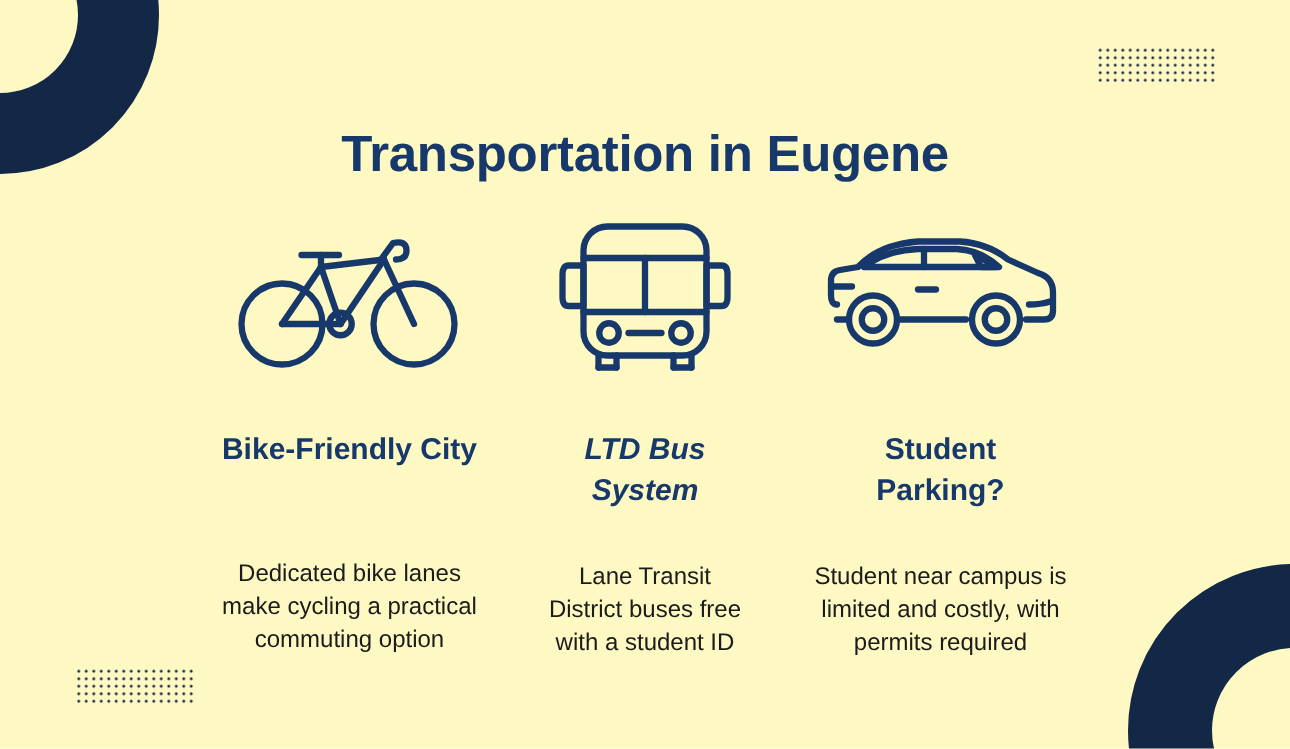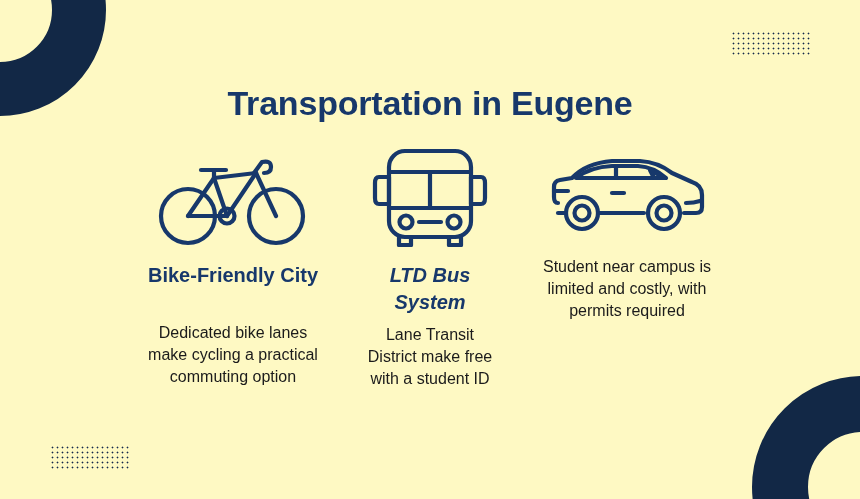--- a/index.html
+++ b/index.html
@@ -90,20 +90,21 @@
     width: 580px;
     display: flex;
     justify-content: space-between;
     align-items: flex-start;
   }
   .col {
     width: 186px;
     display: flex;
     flex-direction: column;
     align-items: center;
+    gap: 25px;
   }
   .col-icon {
     height: 100px;
     display: flex;
     align-items: center;
     justify-content: center;
   }
   .col-icon svg {
     display: block;
   }
@@ -180,21 +181,21 @@
           <path d="M54 76 H76"></path>
           <path d="M34 91 V99"></path>
           <path d="M46 91 V99"></path>
           <path d="M34 99 H46"></path>
           <path d="M84 91 V99"></path>
           <path d="M96 91 V99"></path>
           <path d="M84 99 H96"></path>
         </svg>
       </div>
       <div class="col-heading">LTD Bus System</div>
-      <div class="col-body">Lane Transit District make free with a student ID</div>
+      <div class="col-body">Lane Transit District buses free with a student ID</div>
     </div>
 
     <div class="col col-3">
       <div class="col-icon">
         <svg width="162" height="90" viewBox="0 0 162 90" fill="none" stroke="#17386b" stroke-width="4.2" stroke-linecap="round" stroke-linejoin="round">
           <path d="M12 50 Q8 50 8 44 L8 34 Q8 28 14 27 L26 25
                    Q40 10 66 8 L94 8 Q112 9 126 20
                    L146 29 Q156 32 156 42 L156 54 Q156 60 150 60 L138 60"></path>
           <path d="M98 60 L52 60"></path>
           <path d="M12 60 L20 60"></path>
@@ -203,17 +204,18 @@
           <path d="M104 17 Q112 21 118 25 L108 25 Z"></path>
           <path d="M8 38 H22"></path>
           <path d="M66 40 H78"></path>
           <path d="M140 50 Q148 50 154 48"></path>
           <circle cx="36" cy="60" r="16"></circle>
           <circle cx="36" cy="60" r="7.5"></circle>
           <circle cx="118" cy="60" r="16"></circle>
           <circle cx="118" cy="60" r="7.5"></circle>
         </svg>
       </div>
+      <div class="col-heading">Student Parking?</div>
       <div class="col-body">Student near campus is limited and costly, with permits required</div>
     </div>
 
   </div>
 </div>
 
 </body></html>

